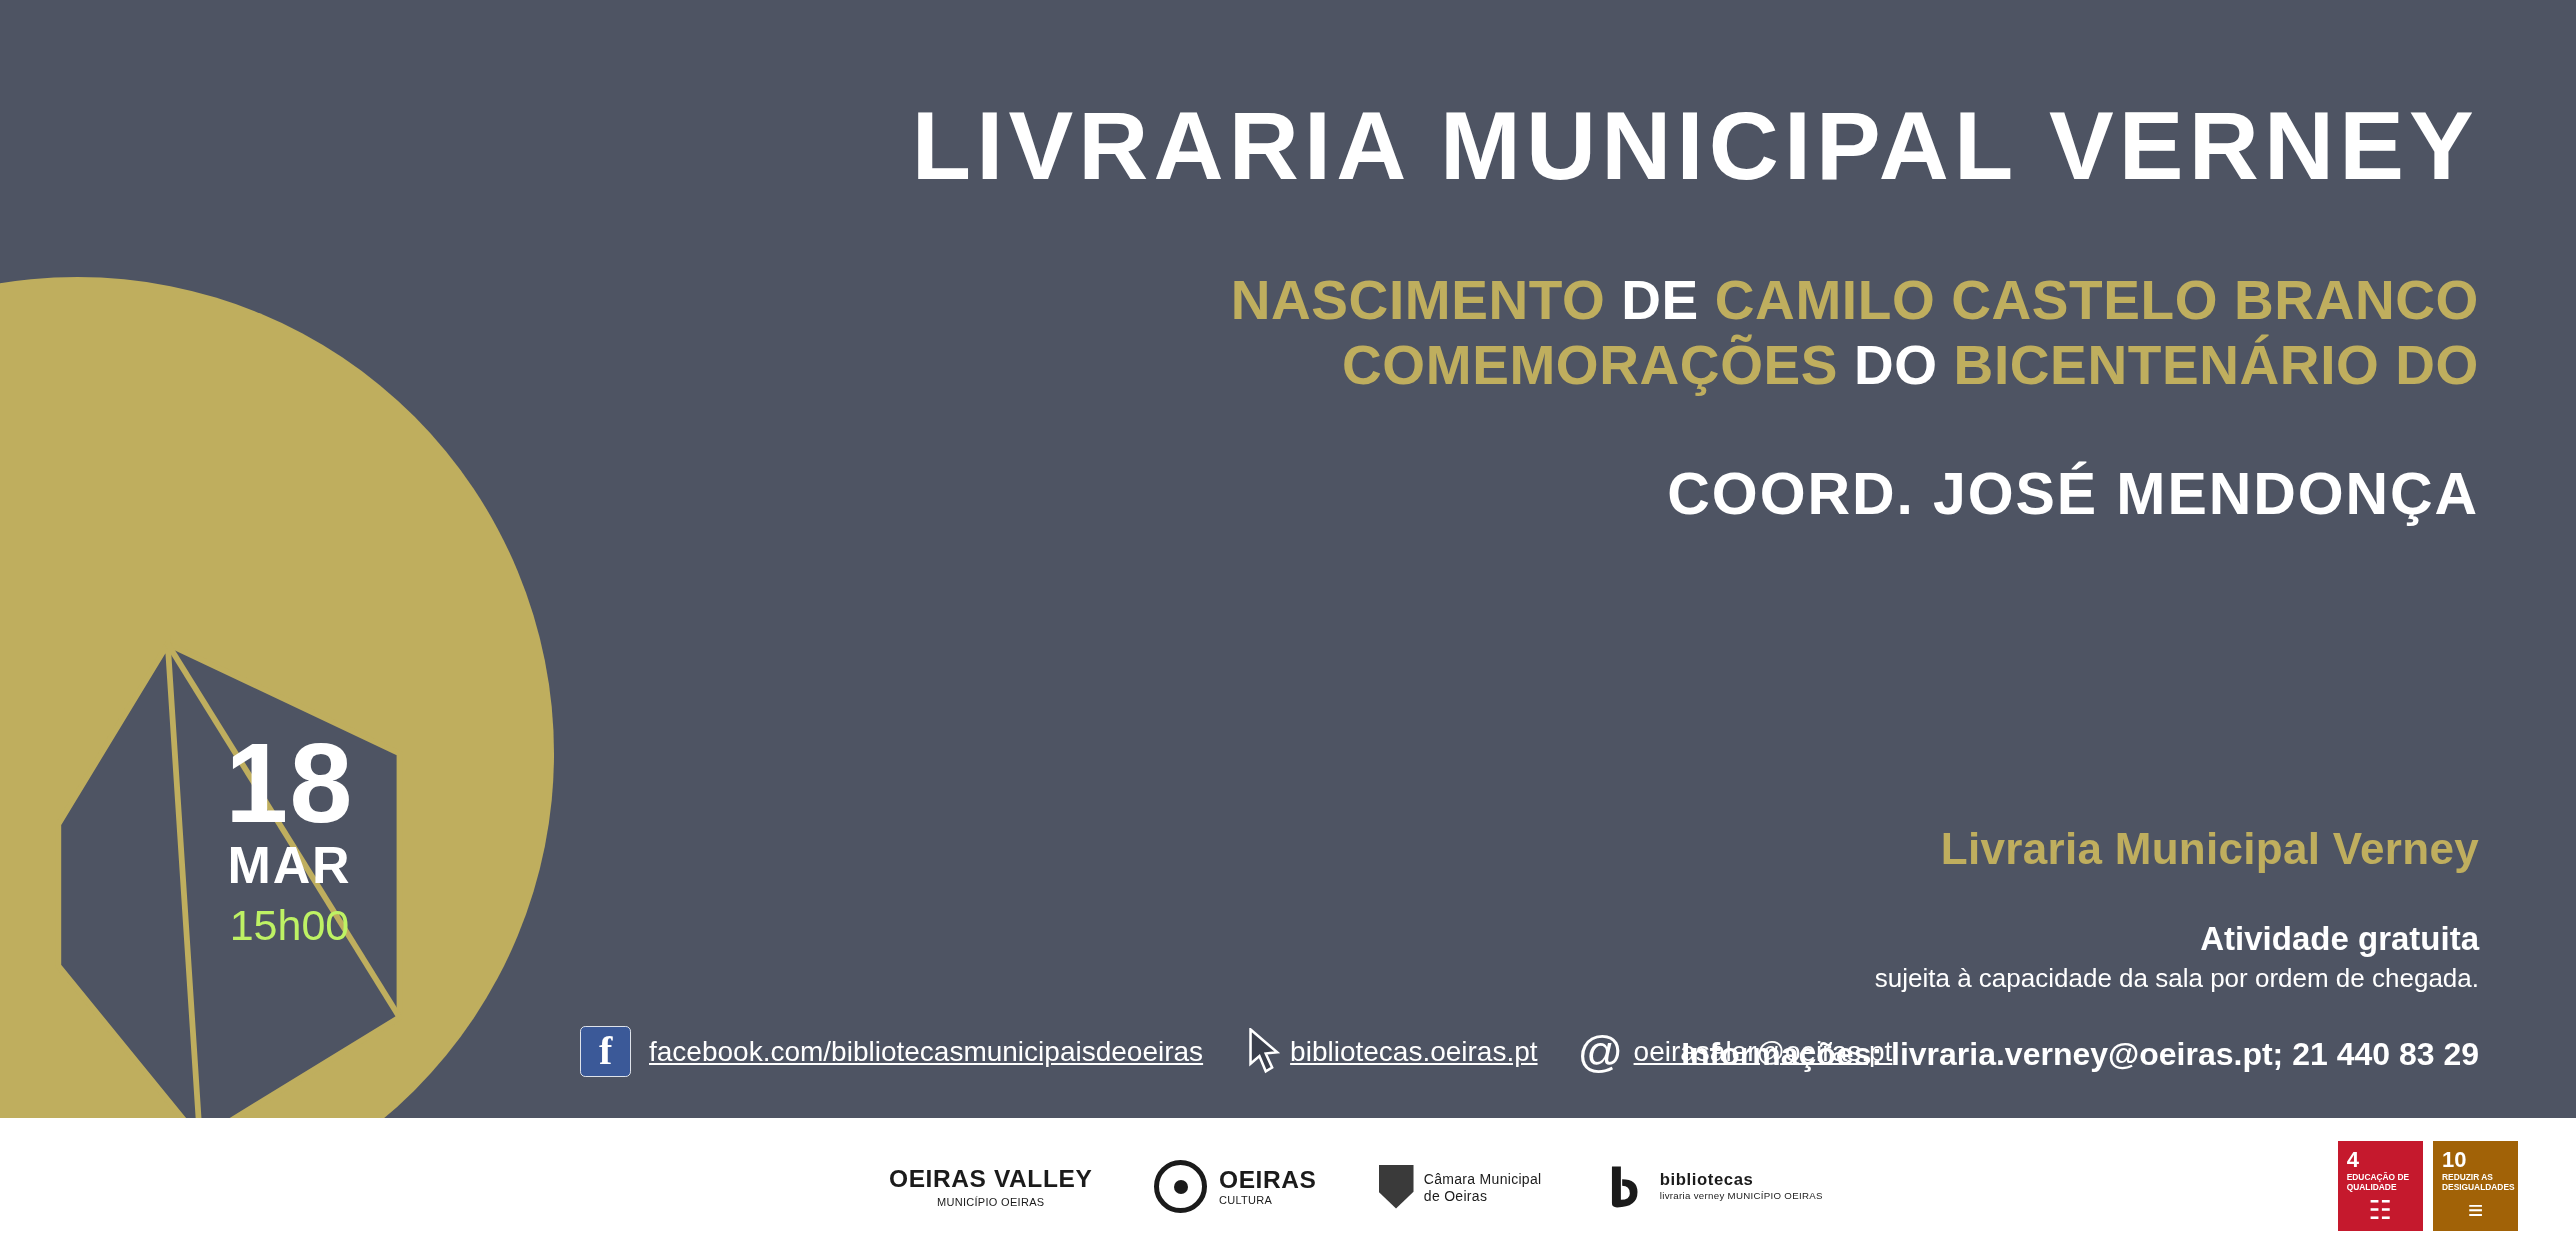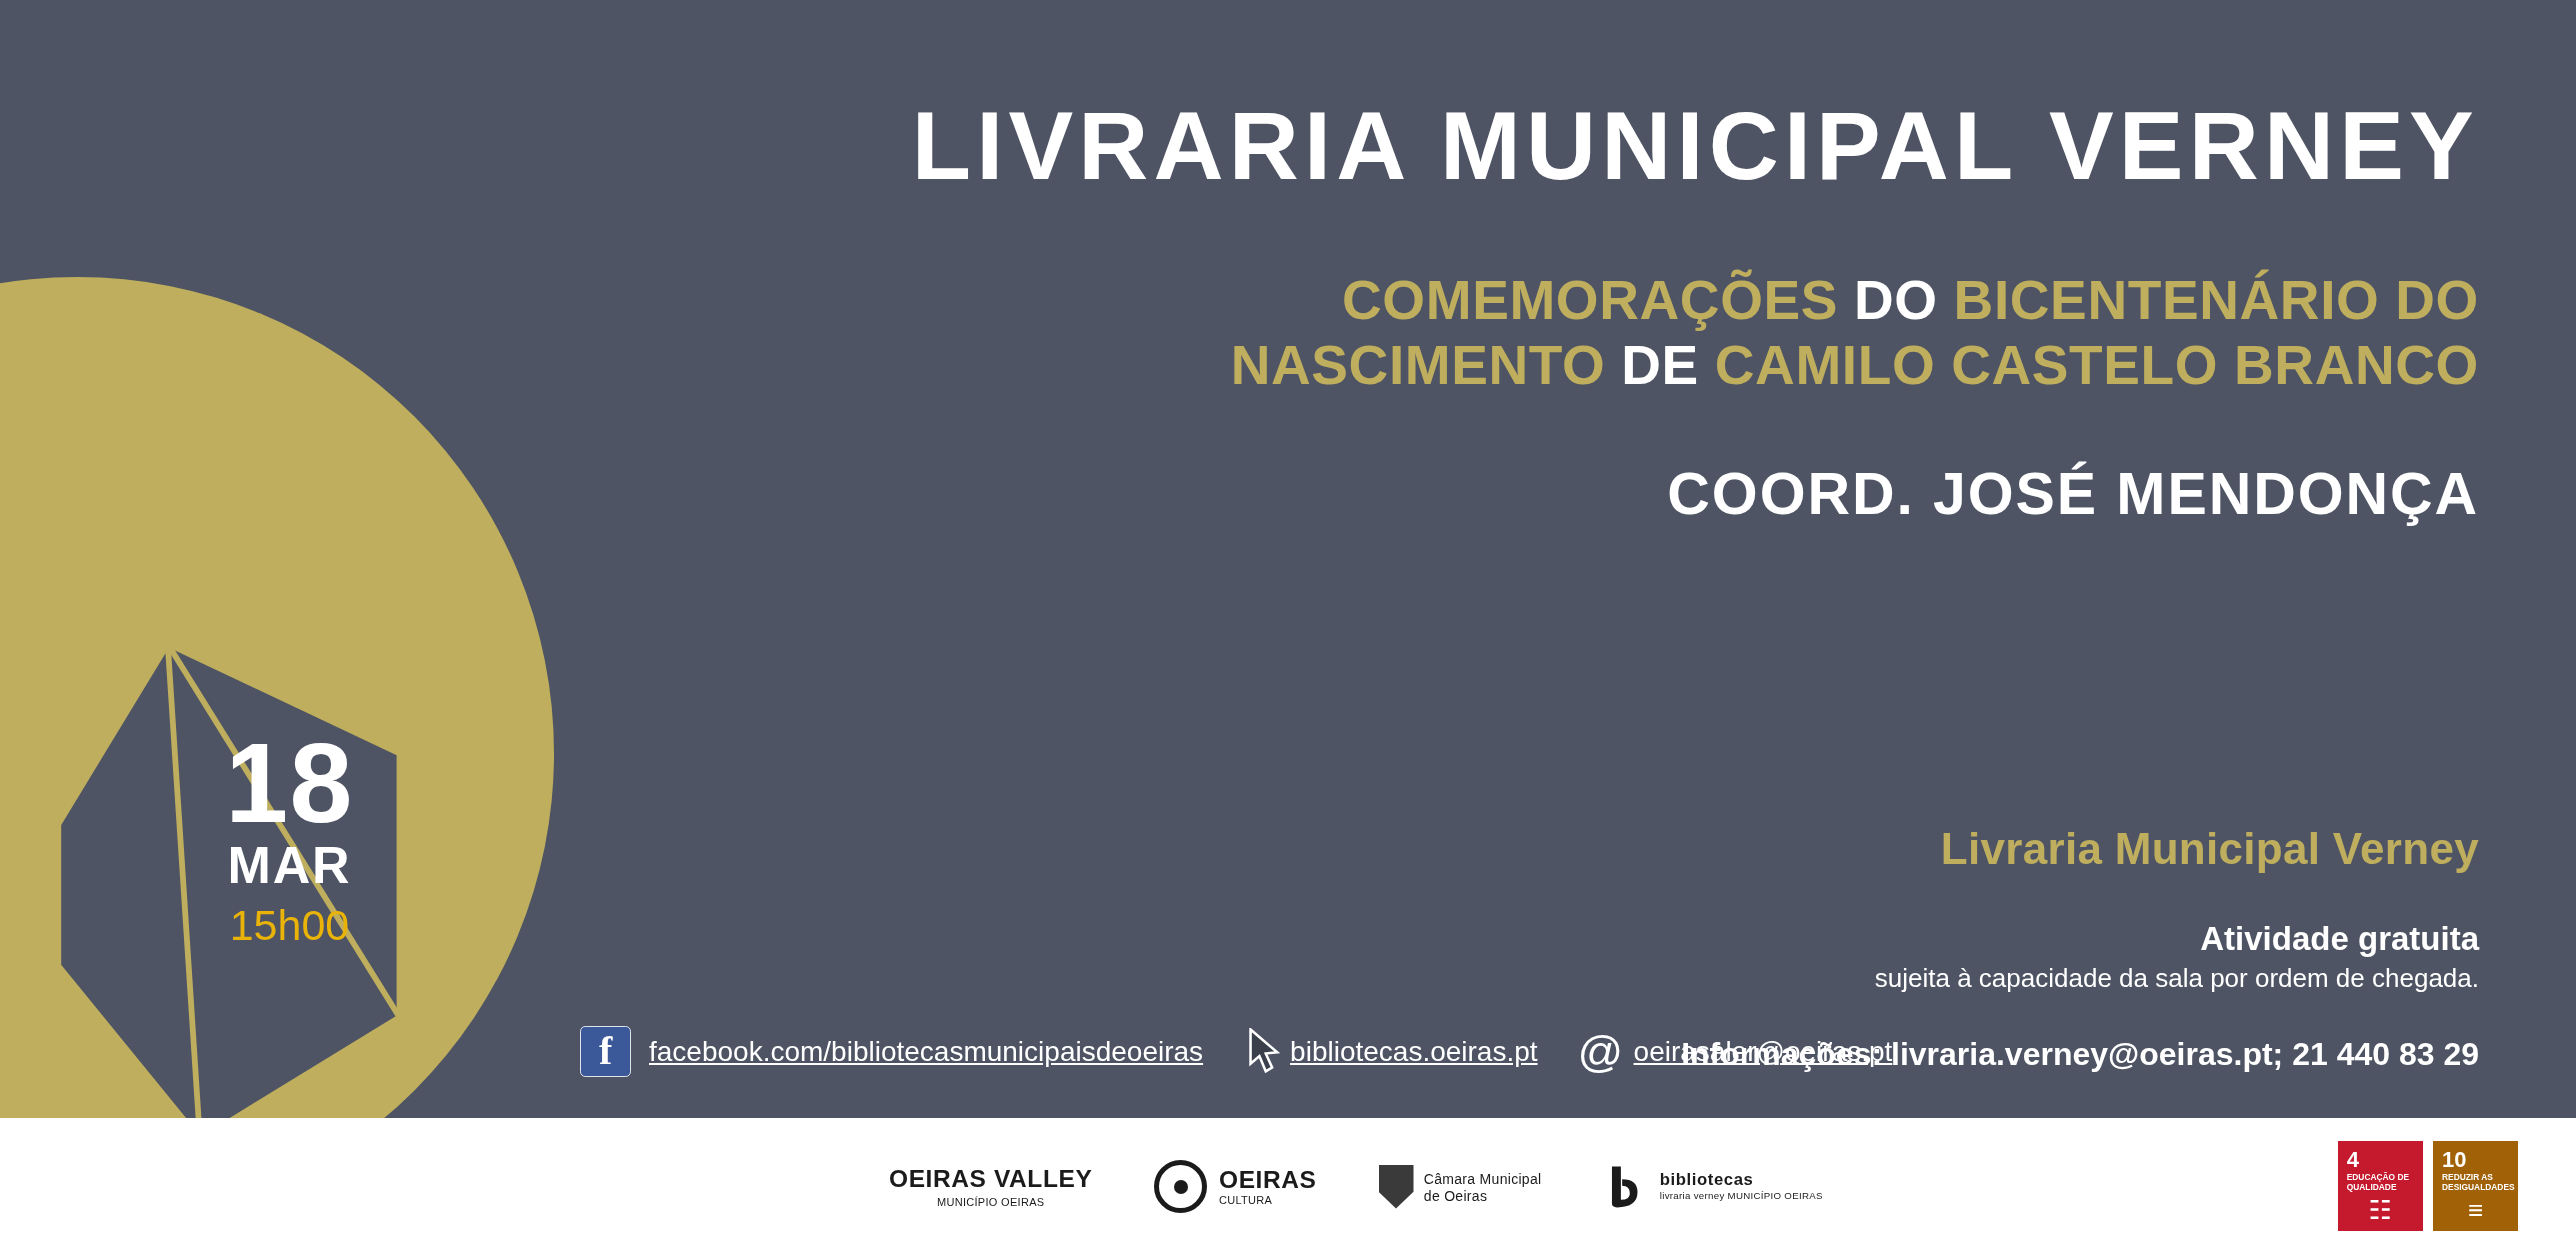--- a/index.html
+++ b/index.html
@@ -67,21 +67,21 @@
   .date-month {
     font-size: 52px;
     font-weight: bold;
     line-height: 1.25;
     letter-spacing: 1.9px;
   }
   .date-time {
     font-size: 43px;
     font-weight: normal;
     line-height: 1.3;
-    color: #eab308;
+    color: #bef264;
   }
 
   
   .titles {
     position: absolute;
     right: 97px;
     top: 97px;
     width: 1932px;
     text-align: right;
     z-index: 4;
@@ -301,24 +301,24 @@
     <div class="date-day">18</div>
     <div class="date-month">MAR</div>
     <div class="date-time">15h00</div>
   </div>
 
   <div class="titles">
     <div class="main-title">LIVRARIA MUNICIPAL VERNEY</div>
 
     <div class="subtitle">
       <div>
+        <span class="gold">NASCIMENTO</span><span> DE </span><span class="gold">CAMILO CASTELO BRANCO</span>
+      </div>
+      <div>
         <span class="gold">COMEMORAÇÕES</span><span> DO </span><span class="gold">BICENTENÁRIO DO</span>
-      </div>
-      <div>
-        <span class="gold">NASCIMENTO</span><span> DE </span><span class="gold">CAMILO CASTELO BRANCO</span>
       </div>
     </div>
 
     <div class="coord">COORD. JOSÉ MENDONÇA</div>
   </div>
 
   <div class="info">
     <div class="venue">Livraria Municipal Verney</div>
     <div class="free">Atividade gratuita</div>
     <div class="free-sub">sujeita à capacidade da sala por ordem de chegada.</div>

